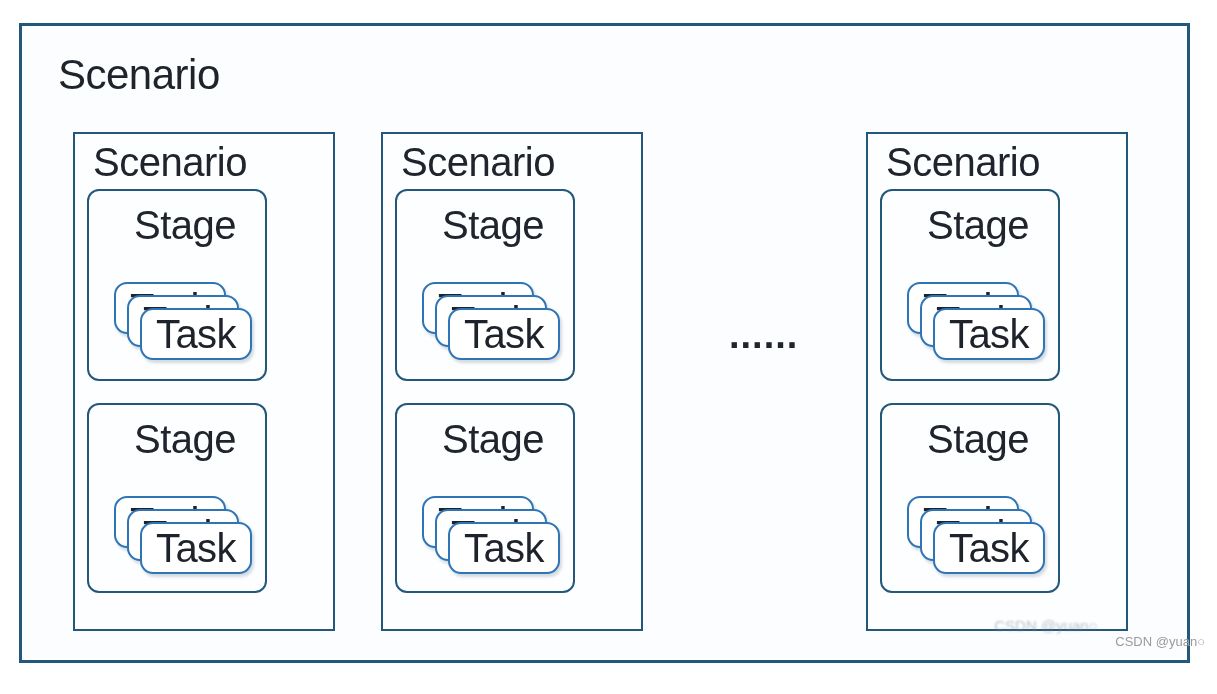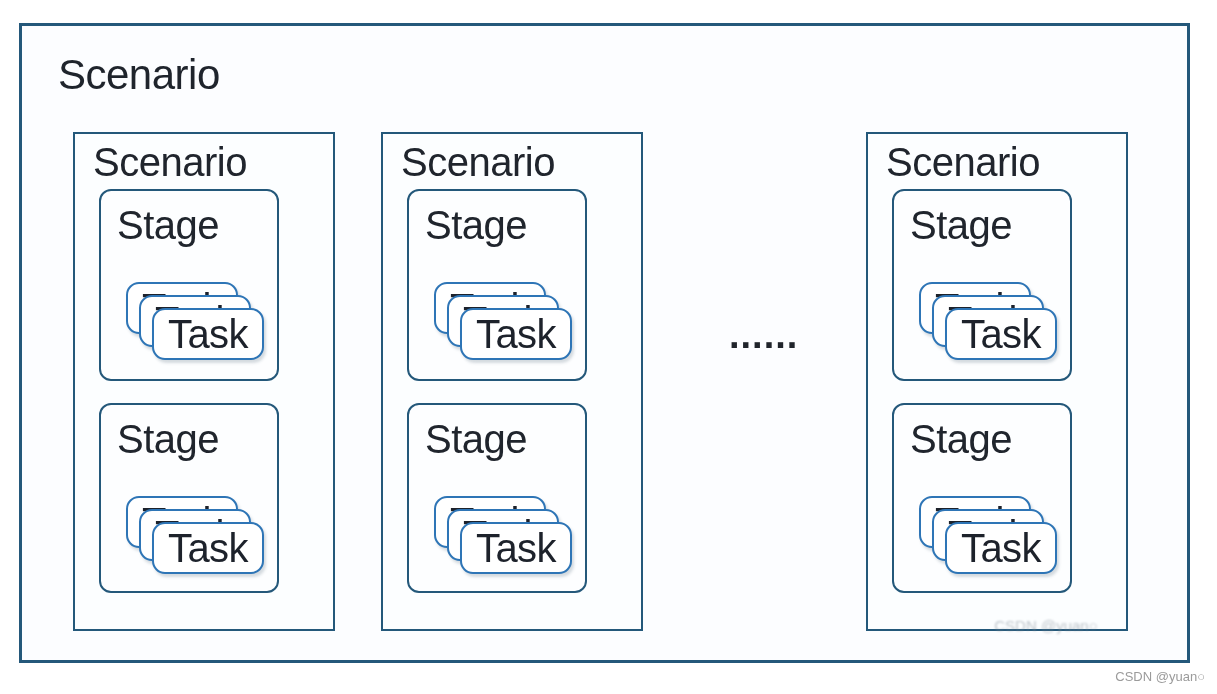--- a/index.html
+++ b/index.html
@@ -44,26 +44,26 @@
     margin: 6px 0 0 18px;
     font-size: 40px;
     color: #20252d;
     letter-spacing: -0.5px;
     white-space: nowrap;
   }
 
   
   .stage {
     position: absolute;
-    left: 24px;
+    left: 12px;
     width: 180px;
     border: 2px solid #24587a;
     border-radius: 12px;
     background: #fdfeff;
-    text-align: left;
+    text-align: center;
     padding-left: 16px;
   }
   .stage-top    { top: 55px;  height: 192px; }
   .stage-bottom { top: 269px; height: 190px; }
   .stage-title {
     display: block;
     margin-top: 12px;
     font-size: 40px;
     color: #20252d;
     letter-spacing: -0.5px;
@@ -112,21 +112,21 @@
     width: 200px;
     font-size: 15px;
     color: #7d8894;
     opacity: 0.5;
     filter: blur(1.2px);
     text-align: center;
     white-space: nowrap;
   }
   .corner-watermark {
     position: absolute;
-    right: 12px; top: 669px;
+    right: 12px; top: 634px;
     font-size: 13px;
     color: #9b9b9b;
     white-space: nowrap;
   }
 </style>
 </head>
 <body>
 
 <div class="stage-canvas">
 

